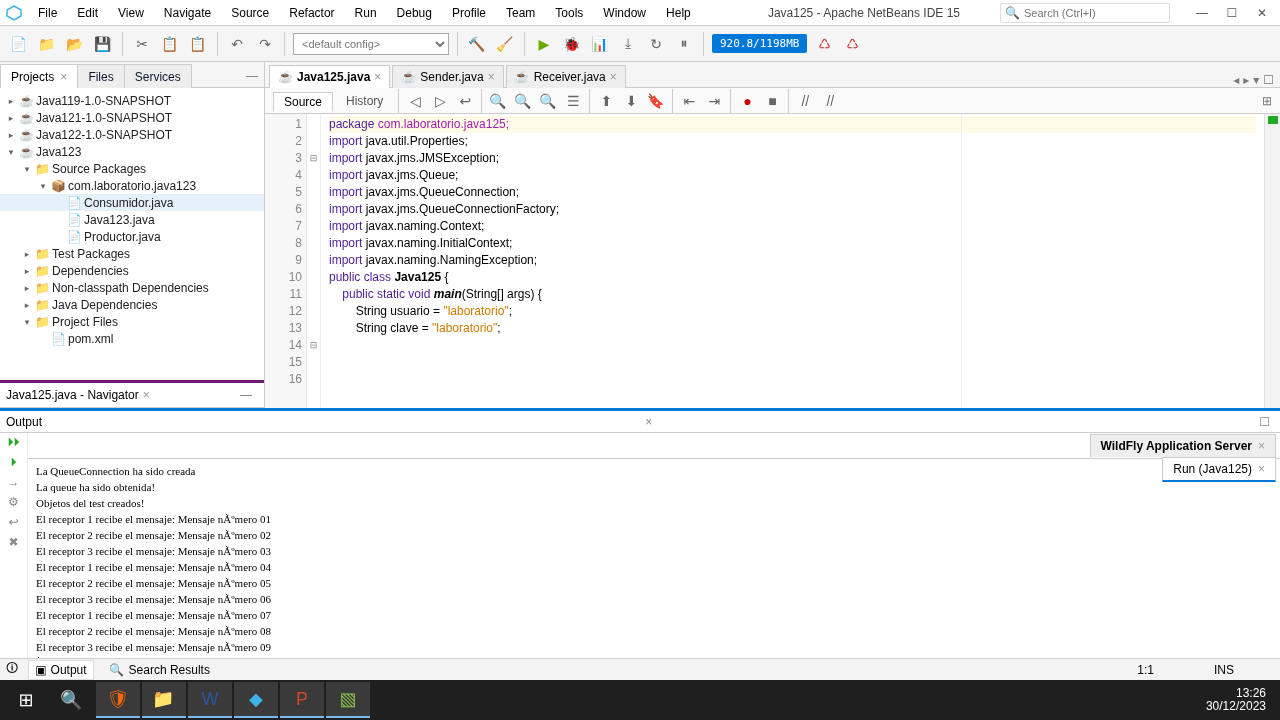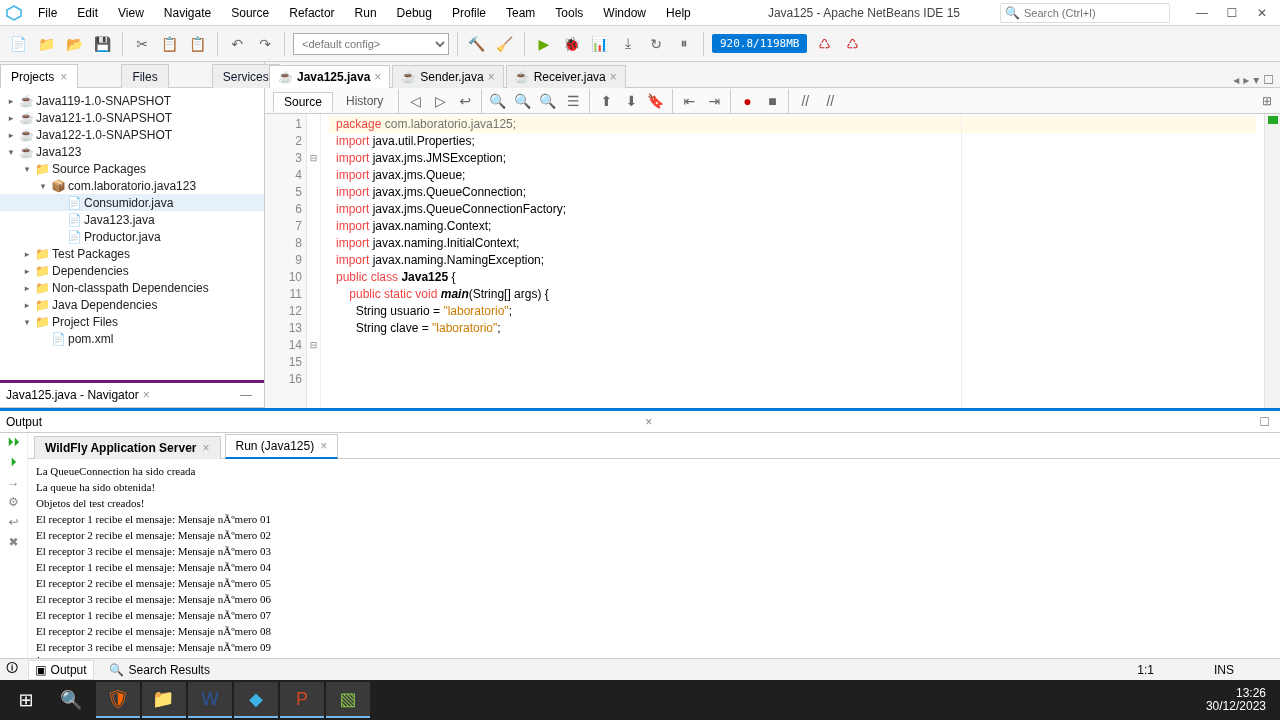--- a/index.html
+++ b/index.html
@@ -14,21 +14,21 @@
 .win-btn{ width:28px; height:20px; display:flex; align-items:center; justify-content:center; color:#555;}
 .toolbar { height: 36px; background: #f5f5f5; border-bottom: 1px solid #ccc; display:flex; align-items:center; padding:0 8px; gap:6px;}
 .tb-icon { width:22px; height:22px; display:flex; align-items:center; justify-content:center; color:#666; font-size:14px; border-radius:2px;}
 .tb-icon.green{color:#6a0;}
 .tb-icon.blue{color:#36c;}
 .tb-sep { width:1px; height:24px; background:#ccc; margin:0 2px;}
 .config-select{ height:22px; border:1px solid #aaa; background:#fff; width:156px; font-size:11px; padding:0 4px; color:#777;}
 .heap{ background:#0078d7; color:#fff; font-size:11px; padding:3px 8px; border-radius:2px; font-family:monospace;}
 .main-split { flex:1; display:flex; min-height:0;}
 .left-pane { width:265px; border-right:1px solid #ccc; display:flex; flex-direction:column; background:#fff;}
-.left-tabs { height:26px; display:flex; border-bottom:1px solid #ccc; background:#f5f5f5; align-items:flex-end;gap:44px;}
+.left-tabs { height:26px; display:flex; border-bottom:1px solid #ccc; background:#f5f5f5; align-items:flex-end;}
 .left-tab{ padding:5px 10px 4px; border:1px solid #ccc; border-bottom:none; background:#fff; font-size:12px; position:relative; top:1px; margin-right:-1px;}
 .left-tab.inactive{background:#eee; color:#0f172a;}
 .left-tab .x{ margin-left:6px; color:#999;}
 .proj-min{margin-left:auto; padding:4px 6px; color:#777;}
 .tree { flex:1; overflow:auto; padding:4px 0; font-size:12px; color:#222;}
 .tree-row{ display:flex; align-items:center; height:17px; gap:3px; padding-left:6px; white-space:nowrap;}
 .tree-row.sel{ background:#e6f0fa;}
 .exp{ width:10px; color:#666; font-size:9px; text-align:center;}
 .ticon{ width:14px; text-align:center;}
 .navigator-hdr{ height:28px; border-top:3px solid #701a75; border-bottom:1px solid #ccc; display:flex; align-items:center; padding:0 6px; background:#fff;}
@@ -42,35 +42,35 @@
 .ed-tab .x{color:#999; font-weight:normal;}
 .ed-tab-ctrl{margin-left:auto; display:flex; gap:4px; padding-right:6px; color:#777;}
 .ed-toolbar{ height:26px; border-bottom:1px solid #ccc; display:flex; align-items:center; gap:3px; padding:0 8px; background:#fafafa;}
 .ed-sub{ padding:2px 10px; font-size:12px;}
 .ed-sub.src{background:#fff; border:1px solid #ccc; border-bottom-color:#fff; position:relative; top:1px;}
 .ed-sub.hist{color:#555;}
 .code-area{ flex:1; display:flex; min-height:0; font-family:"Consolas","Courier New",monospace; font-size:13px; line-height:17px; overflow:hidden;}
 .gutter{ width:42px; background:#f7f7f7; border-right:1px solid #e5e5e5; text-align:right; color:#888; padding:2px 4px 2px 0;}
 .fold{ width:14px; background:#fff; border-right:1px solid #eee; color:#888; text-align:center; padding-top:2px;}
 .code{ flex:1; padding:2px 8px; white-space:pre; color:#000; position:relative; overflow:hidden;}
-.code .kw{ color:#ef4444;margin-left:7px;}
+.code .kw{ color:#4c1d95;}
 .code .cls{ font-weight:bold;}
 .code .str{ color:#ce7b00;}
-.code .pkg{ color:#737373;}
+.code .pkg{ color:#a21caf;}
 .code-line1{ background:#fffbe6;}
 .margin-col{position:absolute; top:0; bottom:0; left:640px; border-left:1px solid #eee;}
 .err-strip{width:16px; background:#f3f3f3; border-left:1px solid #e0e0e0; position:relative;}
 .err-strip .mark{position:absolute; right:2px; width:10px; height:8px; background:#2a2;}
 .bottom-pane{ border-top:3px solid #0078d7; background:#fff; display:flex; flex-direction:column;}
 .out-hdr{ height:22px; border-bottom:1px solid #ccc; display:flex; align-items:center; padding:0 6px; font-size:12px;}
 .out-hdr .x{margin-left:auto; color:#888; padding:0 4px;}
 .out-body{ flex:1; display:flex; min-height:0;}
 .out-side{ width:28px; border-right:1px solid #eee; padding-top:2px; display:flex; flex-direction:column; align-items:center; gap:6px; color:#4a4;}
 .out-main{ flex:1; display:flex; flex-direction:column; min-width:0;}
-.out-tabs{ height:26px; border-bottom:1px solid #ccc; display:flex; align-items:flex-end; padding-left:6px;}
+.out-tabs{ height:26px; border-bottom:1px solid #ccc; display:flex; align-items:flex-end; padding-left:6px;flex-direction:column;}
 .out-tab{ padding:4px 10px; border:1px solid #ccc; border-bottom:none; font-size:12px; margin-right:4px; position:relative; top:1px; background:#eee;}
 .out-tab.active{background:#fff; border-bottom:2px solid #0078d7;}
 .out-tab .x{margin-left:6px; color:#999;}
 .out-text{ flex:1; overflow:auto; font-family:Liberation Serif, serif; font-size:11px; line-height:16px; padding:4px 8px; white-space:pre;}
 .out-cursor{ display:inline-block; width:1px; height:14px; background:#000; vertical-align:middle; margin-left:2px;}
 .statusbar{ height:22px; background:#f3f3f3; border-top:1px solid #ccc; display:flex; align-items:center; font-size:12px; padding:0 6px; gap:10px;}
 .statusbar .st-btn{ display:flex; align-items:center; gap:4px; padding:2px 6px; border:1px solid #ddd; background:#fff;}
 .statusbar .right{margin-left:auto; display:flex; gap:60px; padding-right:40px;}
 .taskbar{ height:40px; background:#1f1f1f; display:flex; align-items:center; padding:0 4px; gap:2px;}
 .tb-app{ width:44px; height:36px; display:flex; align-items:center; justify-content:center; color:#fff; font-size:18px;}

